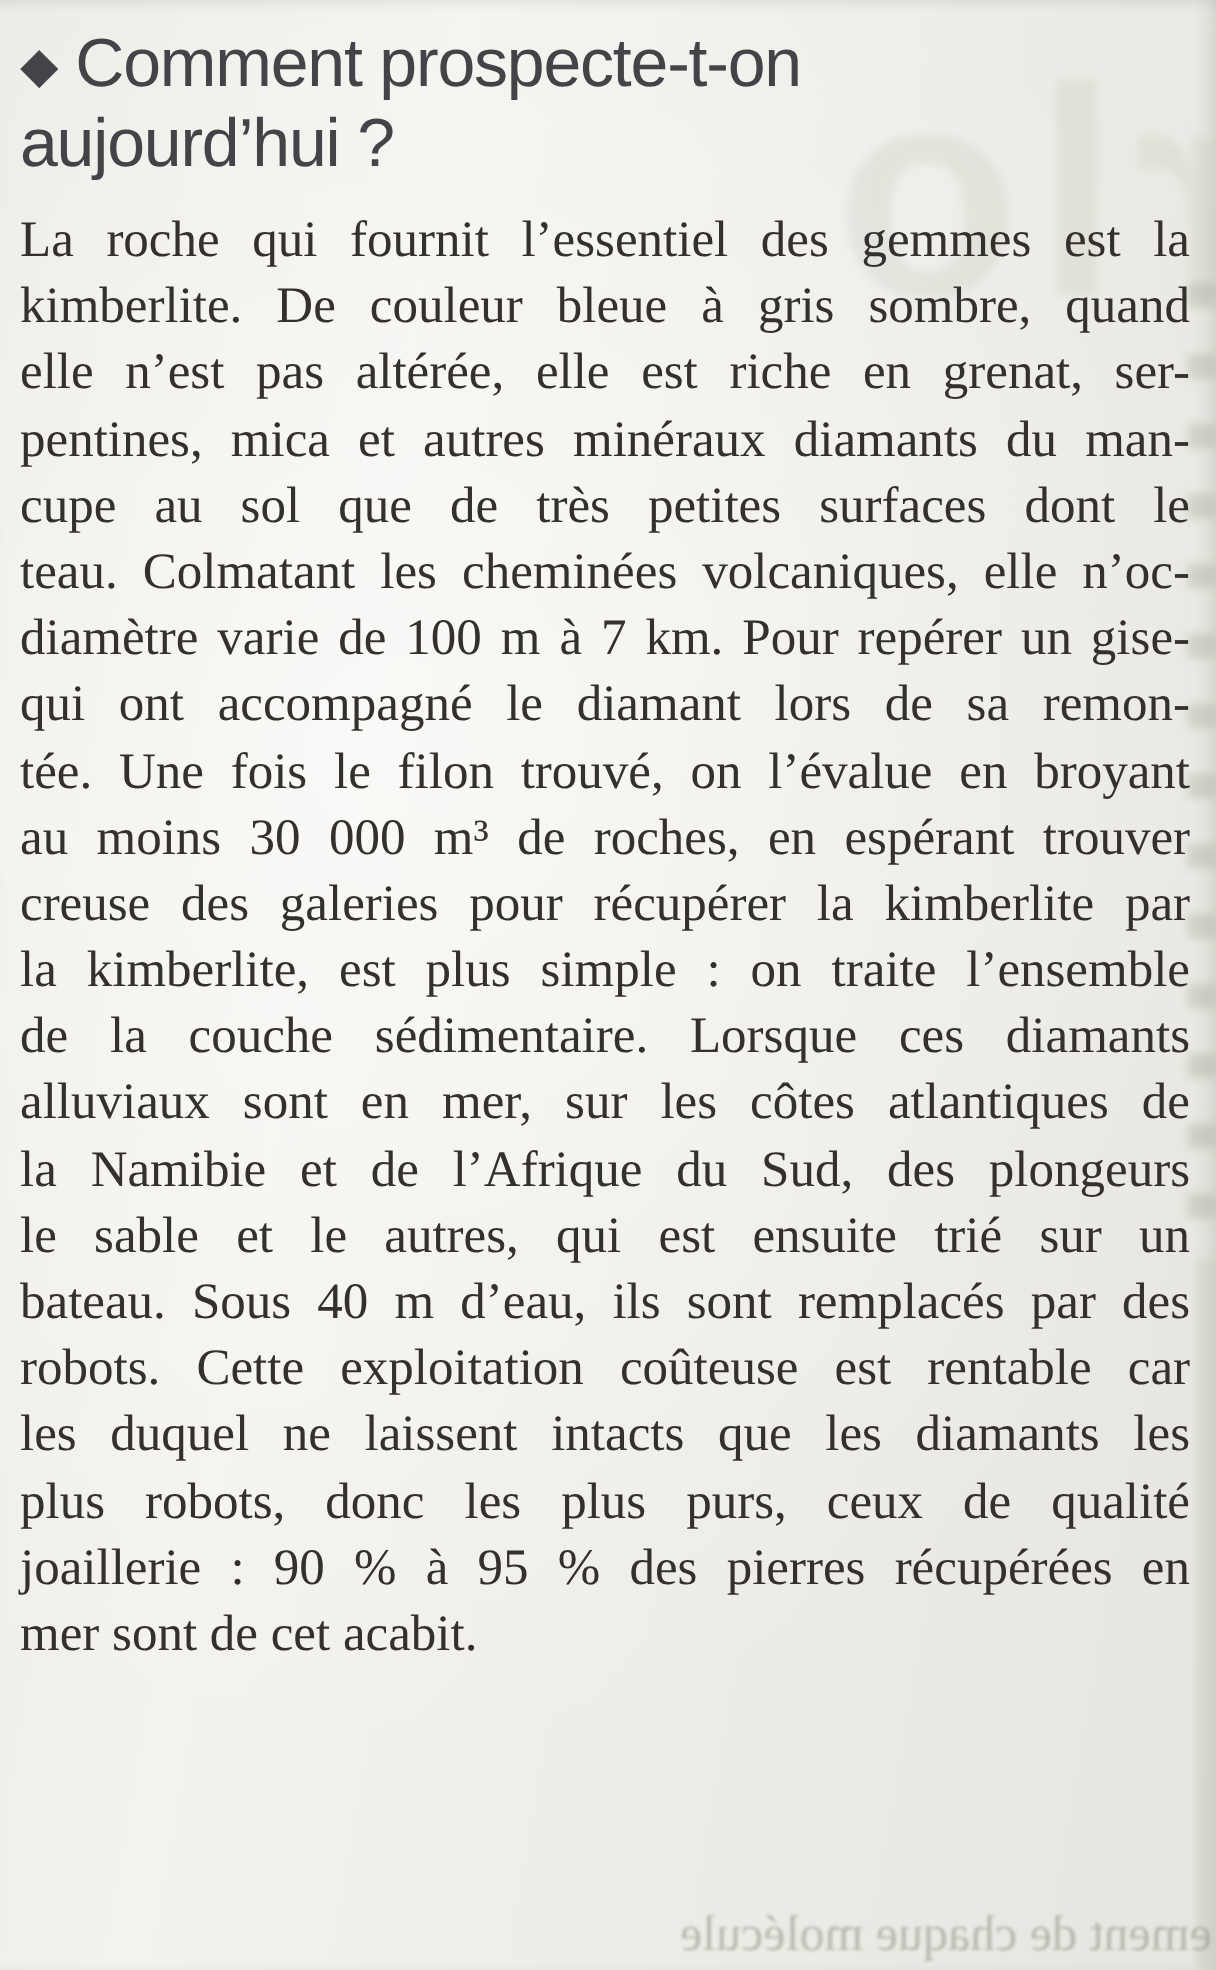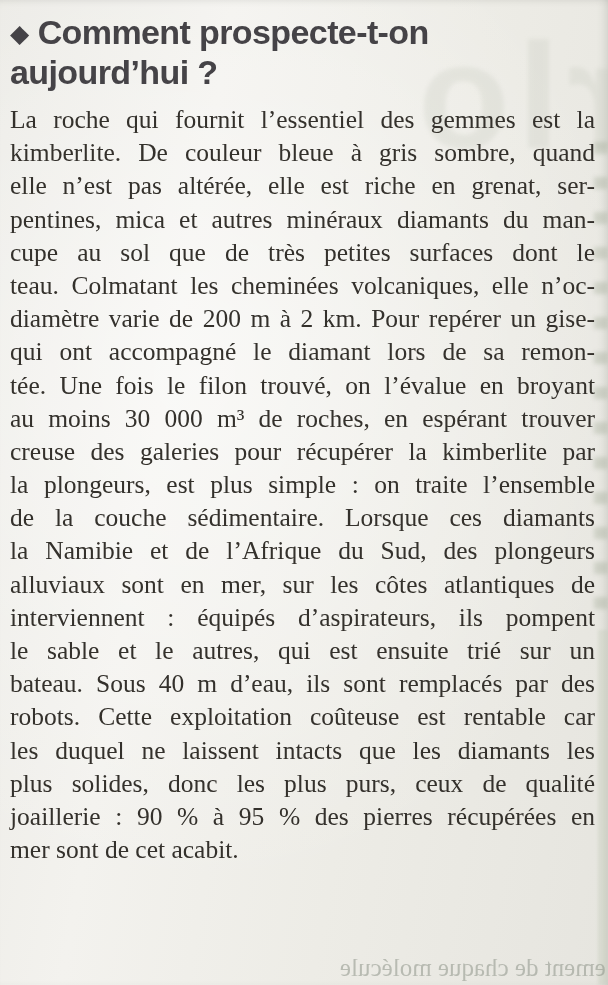--- a/index.html
+++ b/index.html
@@ -67,21 +67,21 @@
     filter: blur(0.7px);
     transform: scaleX(-1);
     white-space: nowrap;
   }
 
   
   .headline {
     position: relative;
     margin: 14px 14px 12px 10px;
     font-family: "Liberation Sans", "DejaVu Sans", sans-serif;
-    font-weight: bold;
+    font-weight: normal;
     font-size: 34px;
     line-height: 37px;
     letter-spacing: -0.6px;
     color: var(--title-color, #454347);
   }
   .headline .bullet {
     display: inline-block;
     font-size: 25px;
     margin-right: 9px;
     transform: translateY(-2px);
@@ -120,32 +120,31 @@
     <span>aujourd’hui ?</span>
   </h1>
 
   <div class="body-text">
       <div class="line">La roche qui fournit l’essentiel des gemmes est la</div>
       <div class="line">kimberlite. De couleur bleue à gris sombre, quand</div>
       <div class="line">elle n’est pas altérée, elle est riche en grenat, ser-</div>
       <div class="line">pentines, mica et autres minéraux diamants du man-</div>
       <div class="line">cupe au sol que de très petites surfaces dont le</div>
       <div class="line">teau. Colmatant les cheminées volcaniques, elle n’oc-</div>
-      <div class="line">diamètre varie de 200 m à 2 km. Pour repérer un gise-</div>
+      <div class="line">diamètre varie de 100 m à 7 km. Pour repérer un gise-</div>
       <div class="line">qui ont accompagné le diamant lors de sa remon-</div>
       <div class="line">tée. Une fois le filon trouvé, on l’évalue en broyant</div>
       <div class="line">au moins 30 000 m³ de roches, en espérant trouver</div>
       <div class="line">creuse des galeries pour récupérer la kimberlite par</div>
-      <div class="line">la plongeurs, est plus simple : on traite l’ensemble</div>
+      <div class="line">la kimberlite, est plus simple : on traite l’ensemble</div>
       <div class="line">de la couche sédimentaire. Lorsque ces diamants</div>
+      <div class="line">alluviaux sont en mer, sur les côtes atlantiques de</div>
       <div class="line">la Namibie et de l’Afrique du Sud, des plongeurs</div>
-      <div class="line">alluviaux sont en mer, sur les côtes atlantiques de</div>
-      <div class="line">interviennent : équipés d’aspirateurs, ils pompent</div>
       <div class="line">le sable et le autres, qui est ensuite trié sur un</div>
       <div class="line">bateau. Sous 40 m d’eau, ils sont remplacés par des</div>
       <div class="line">robots. Cette exploitation coûteuse est rentable car</div>
       <div class="line">les duquel ne laissent intacts que les diamants les</div>
-      <div class="line">plus solides, donc les plus purs, ceux de qualité</div>
+      <div class="line">plus robots, donc les plus purs, ceux de qualité</div>
       <div class="line">joaillerie : 90 % à 95 % des pierres récupérées en</div>
       <div class="line last">mer sont de cet acabit.</div>
     </div>
 
 </div>
 
 </body></html>

